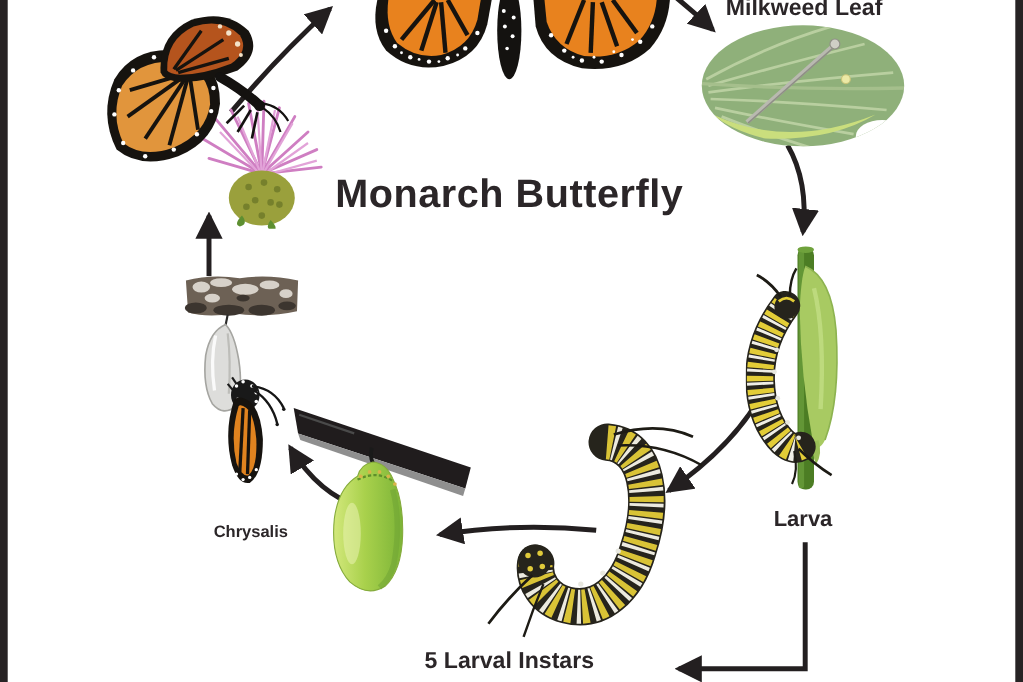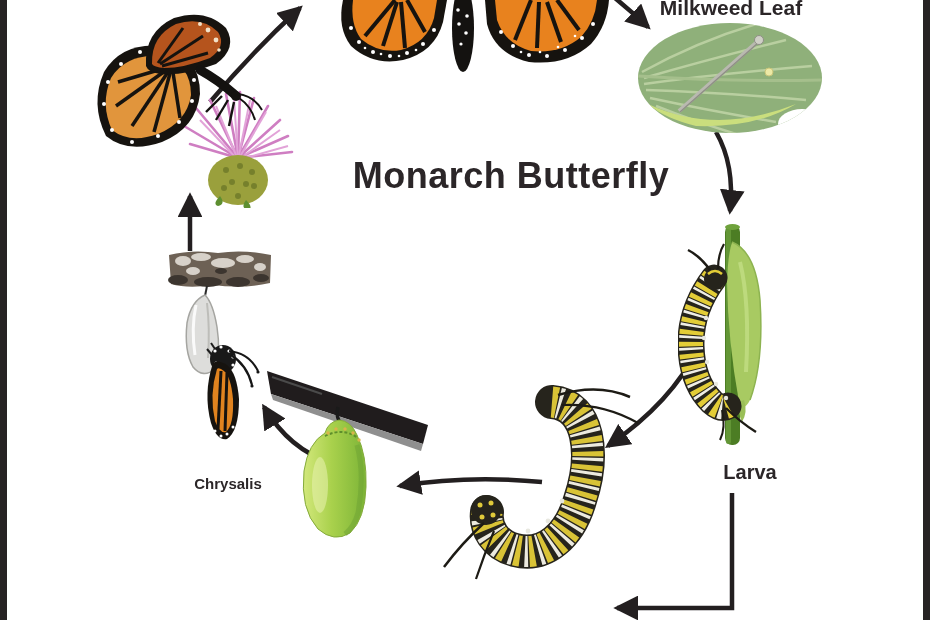--- a/index.html
+++ b/index.html
@@ -2,26 +2,26 @@
 <html style="--border: #272324; --text: #2b2628; --arrow: #231f20; --monarch-orange: #e8821e; --monarch-black: #1c191a; --leaf-green: #8fb07a; --stem-green: #4c7d24; --larva-yellow: #e3cd37; --larva-white: #efeee6; --chrysalis-green: #a9d14c; --flower-pink: #cf7ec2;"><head>
 <meta charset="utf-8">
 <style>
   html,body{margin:0;padding:0;background:#888;}
   .canvas{position:relative;width:930px;height:620px;background:#ffffff;overflow:hidden;
           font-family:"Liberation Sans",sans-serif;color:var(--text,#2b2628);}
   .frame-edge{position:absolute;top:0;bottom:0;width:7px;background:var(--border,#272324);}
   .frame-edge.left{left:0;} .frame-edge.right{right:0;}
   .layer{position:absolute;}
   .title{position:absolute;left:463px;top:153px;transform:translateX(-50%);text-align:right;
-         white-space:nowrap;line-height:45px;margin-left:48px;}
+         white-space:nowrap;line-height:45px;}
   .title .t1,.title .t3{font-size:36px;font-weight:bold;letter-spacing:.5px;}
   .title .t2{font-size:36px;font-weight:bold;font-style:italic;}
   .lbl{position:absolute;transform:translateX(-50%);font-weight:bold;white-space:nowrap;}
   #lbl-milkweed{left:731px;top:-4px;font-size:21px;}
-  #lbl-larva{left:730px;top:461px;font-size:20px;margin-left:20px;}
+  #lbl-larva{left:730px;top:461px;font-size:20px;}
   #lbl-chrysalis{left:228px;top:475px;font-size:15px;}
   #lbl-instars{left:463px;top:589px;font-size:21px;}
   .arrowline{stroke:var(--arrow,#231f20);stroke-width:4.5;fill:none;}
 </style>
 </head>
 <body>
 
 <div class="canvas">
 
   <div class="frame-edge left"></div>
@@ -361,14 +361,15 @@
     </g>
   </svg>
 
   <div class="title">
     <div class="t1">Monarch Butterfly</div>
   </div>
 
   <div class="lbl" id="lbl-milkweed">Milkweed Leaf</div>
   <div class="lbl" id="lbl-larva">Larva</div>
   <div class="lbl" id="lbl-chrysalis">Chrysalis</div>
+  <div class="lbl" id="lbl-instars">5 Larval Instars</div>
 
 </div>
 
 </body></html>

